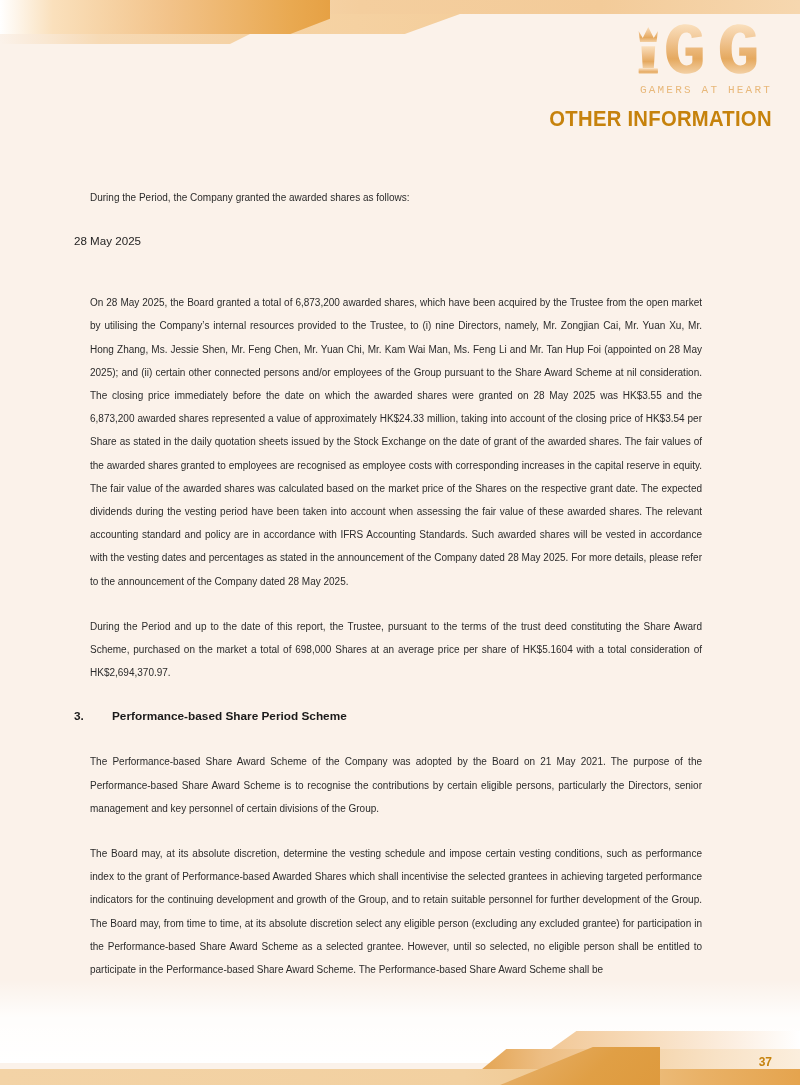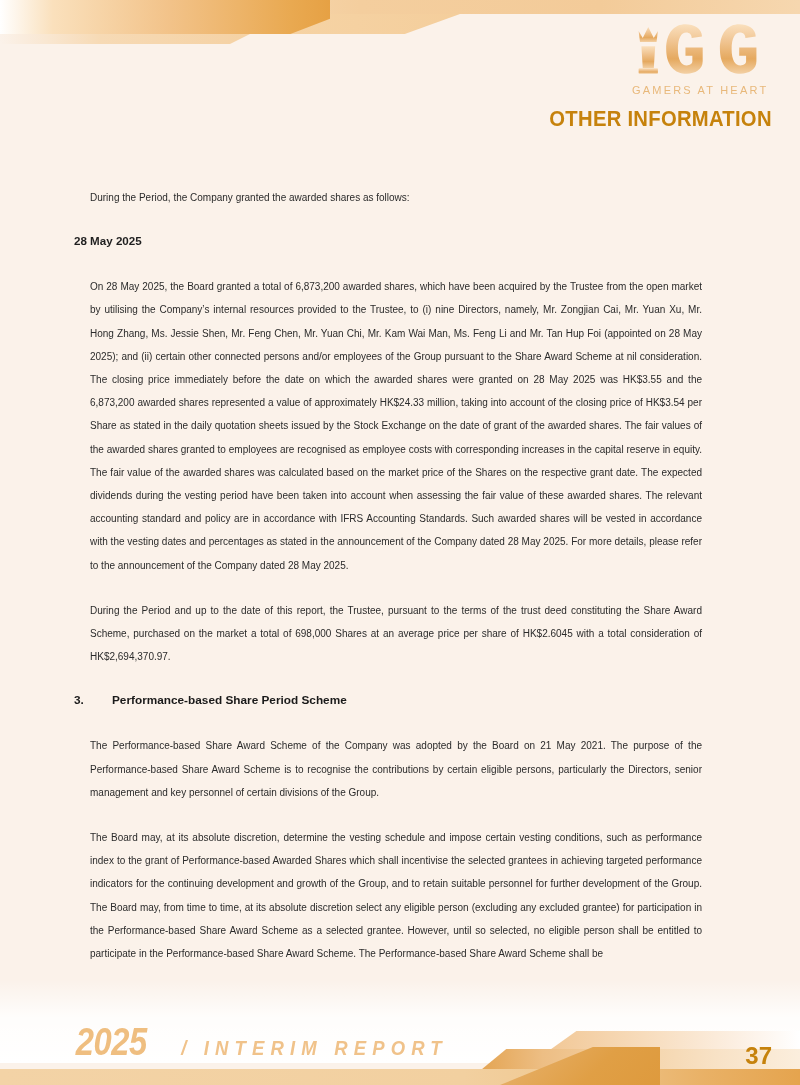--- a/index.html
+++ b/index.html
@@ -86,25 +86,25 @@
     text-align: center;
   }
   .logo-mark {
     display: block;
     width: 140px;
     height: 62px;
   }
   .logo-tagline {
     display: block;
     margin-top: 2px;
-    font-family: Liberation Sans, sans-serif;
+    font-family: Liberation Mono, monospace;
     font-size: 11px;
     letter-spacing: 2.2px;
     color: #E8B87A;
-    text-align: left;
+    text-align: right;
     white-space: nowrap;
   }
 
   
   .page-title {
     position: absolute;
     top: 106px;
     right: 28px;
     font-family: "Liberation Sans Narrow", "Liberation Sans", sans-serif;
     font-weight: bold;
@@ -132,24 +132,24 @@
     text-justify: inter-word;
     margin-bottom: 22px;
     margin-left: 16px;
   }
   .para:last-child { margin-bottom: 0; }
 
   .para.nojustify { text-align: left; }
 
   .date-heading {
     font-size: 11.6px;
-    font-weight: bold;
+    font-weight: normal;
     color: #1F1F1F;
     line-height: 20px;
-    margin-bottom: 24px;
+    margin-bottom: 40px;
   }
 
   .section-heading {
     font-size: 11.8px;
     font-weight: bold;
     color: #1A1A1A;
     line-height: 20px;
     margin-bottom: 24px;
     display: flex;
   }
@@ -257,21 +257,21 @@
     transform: scaleX(0.88);
     transform-origin: left baseline;
     line-height: 1;
   }
 
   .page-number {
     position: absolute;
     right: 28px;
     bottom: 17px;
     font-family: "Liberation Sans", sans-serif;
-    font-size: 24px;
+    font-size: 12px;
     font-weight: bold;
     color: #C6820C;
     line-height: 1;
   }
 </style>
 </head>
 <body>
 
 <div class="page">
 
@@ -314,41 +314,37 @@
 
   <div class="content">
 
     <p class="para nojustify">During the Period, the Company granted the awarded shares as follows:</p>
 
     <p class="date-heading">28 May 2025</p>
 
     <p class="para">On 28 May 2025, the Board granted a total of 6,873,200 awarded shares, which have been acquired by the Trustee from the open market by utilising the Company’s internal resources provided to the Trustee, to (i) nine Directors, namely, Mr. Zongjian Cai, Mr. Yuan Xu, Mr. Hong Zhang, Ms. Jessie Shen, Mr. Feng Chen, Mr. Yuan Chi, Mr. Kam Wai Man, Ms. Feng Li and Mr. Tan Hup Foi (appointed on 28 May 2025); and (ii) certain other connected persons and/or employees of the Group pursuant to the Share Award Scheme at nil consideration. The closing price immediately before the date on which the awarded shares were granted on 28 May 2025 was HK$3.55 and the 6,873,200 awarded shares represented a value of approximately HK$24.33 million, taking into account of the closing price of HK$3.54 per Share as stated in the daily quotation sheets issued by the Stock Exchange on the date of grant of the awarded shares. The fair values of the awarded shares granted to employees are recognised as employee costs with corresponding increases in the capital reserve in equity. The fair value of the awarded shares was calculated based on the market price of the Shares on the respective grant date. The expected dividends during the vesting period have been taken into account when assessing the fair value of these awarded shares. The relevant accounting standard and policy are in accordance with IFRS Accounting Standards. Such awarded shares will be vested in accordance with the vesting dates and percentages as stated in the announcement of the Company dated 28 May 2025. For more details, please refer to the announcement of the Company dated 28 May 2025.</p>
 
 
-    <p class="para">During the Period and up to the date of this report, the Trustee, pursuant to the terms of the trust deed constituting the Share Award Scheme, purchased on the market a total of 698,000 Shares at an average price per share of HK$2.6045 with a total consideration of HK$2,694,370.97.</p>
+    <p class="para">During the Period and up to the date of this report, the Trustee, pursuant to the terms of the trust deed constituting the Share Award Scheme, purchased on the market a total of 698,000 Shares at an average price per share of HK$5.1604 with a total consideration of HK$2,694,370.97.</p>
 
     <div class="section-heading">
       <span class="num">3.</span>
       <span class="txt">Performance-based Share Period Scheme</span>
     </div>
 
     <p class="para">The Performance-based Share Award Scheme of the Company was adopted by the Board on 21 May 2021. The purpose of the Performance-based Share Award Scheme is to recognise the contributions by certain eligible persons, particularly the Directors, senior management and key personnel of certain divisions of the Group.</p>
 
     <p class="para">The Board may, at its absolute discretion, determine the vesting schedule and impose certain vesting conditions, such as performance index to the grant of Performance-based Awarded Shares which shall incentivise the selected grantees in achieving targeted performance indicators for the continuing development and growth of the Group, and to retain suitable personnel for further development of the Group. The Board may, from time to time, at its absolute discretion select any eligible person (excluding any excluded grantee) for participation in the Performance-based Share Award Scheme as a selected grantee. However, until so selected, no eligible person shall be entitled to participate in the Performance-based Share Award Scheme. The Performance-based Share Award Scheme shall be</p>
 
   </div>
 
   <div class="footer-deco">
     <div class="footer-white"></div>
     <div class="footer-band-light"></div>
     <div class="footer-band-dark"></div>
     <div class="footer-band-base"></div>
     <div class="footer-wedge"></div>
   </div>
 
-  <div class="footer-text">
-    <span class="footer-year">2025</span>
-    <span class="footer-label">/ INTERIM REPORT</span>
-  </div>
 
   <div class="page-number">37</div>
 
 </div>
 
 </body></html>

